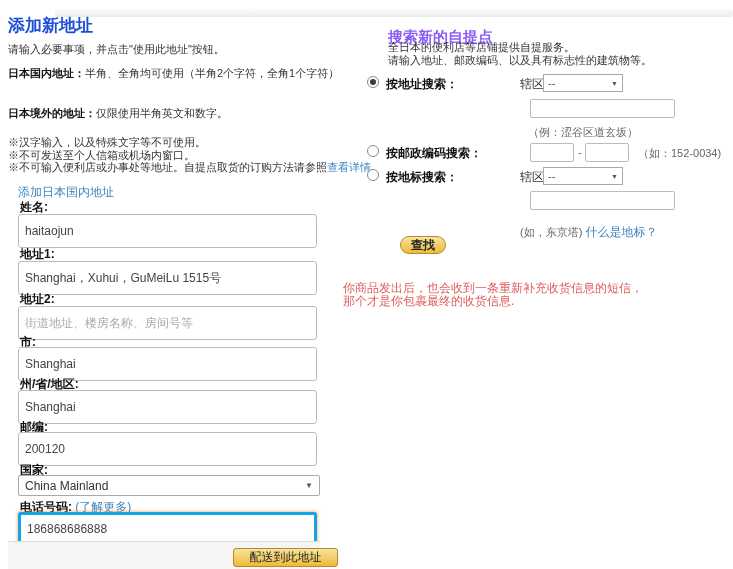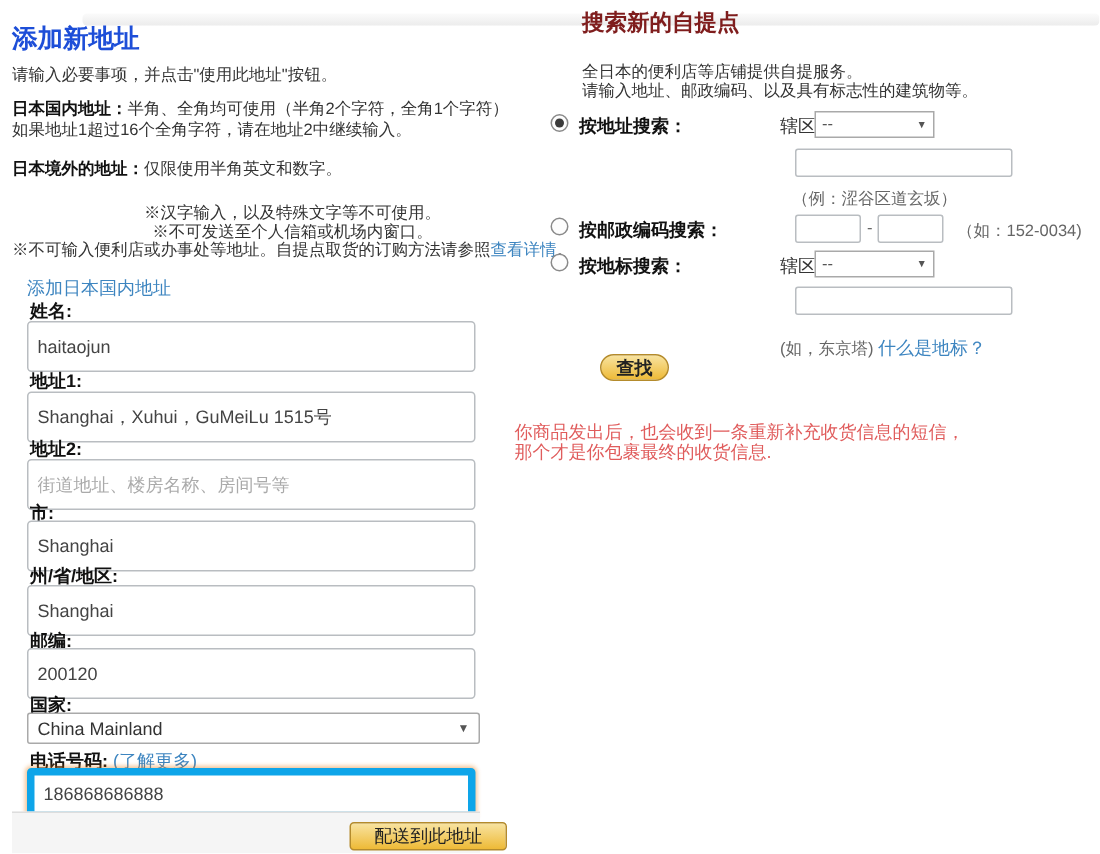--- a/index.html
+++ b/index.html
@@ -8,44 +8,44 @@
   .abs { position:absolute; }
   .top-band { left:55px; top:9px; width:678px; height:8px;
               background:linear-gradient(#fbfbfb,#ececec); border-radius:3px; }
 
   
   .h1 { left:8px; top:14px; font-size:17px; font-weight:bold; color:#1d4ed8;
         font-family:Liberation Sans, sans-serif; }
   .intro { left:8px; top:42px; font-size:11px; color:#333; }
   .para { left:8px; font-size:11px; line-height:14px; color:#333; }
   .para b { color:#111; }
-  .notes { left:8px; top:136px; font-size:11px; line-height:12.5px; color:#333;text-align:center; }
+  .notes { left:8px; top:136px; font-size:11px; line-height:12.5px; color:#333; }
   a.lnk { color:#3d85c0; text-decoration:none; cursor:pointer; }
   .addlink { left:18px; top:184px; font-size:12px; }
   .flabel { left:20px; font-size:12px; font-weight:bold; color:#111; }
   .finput { left:18px; width:299px; height:34px; border:1px solid #b9bdc1; border-radius:3px;
             padding:0 6px; font-size:12px; color:#444; font-family:"Liberation Sans",sans-serif;
             background:#fff; }
   .finput::placeholder { color:#aaa; }
-  .phone-input { border:5px solid #0ea5e9; box-shadow:0 0 3px 1px rgba(228,121,17,0.45); }
+  .phone-input { border:3px solid #0ea5e9; box-shadow:0 0 3px 1px rgba(228,121,17,0.45); }
   .selectbox { left:18px; width:302px; height:21px; border:1px solid #a9a9a9; border-radius:2px;
                background:#fff; display:flex; align-items:center; justify-content:space-between;
                padding:0 6px; font-size:12px; color:#333; cursor:pointer; }
   .selectbox .arrow { font-size:8px; color:#555; }
   .footer-band { left:8px; top:541px; width:312px; height:28px; background:#f5f5f5;
                  border-top:1px solid #ddd; }
   .gold-btn { background:linear-gradient(#f8e3a0,#eeba37); border:1px solid #b48b2c;
               color:#222; cursor:pointer; font-family:"Liberation Sans",sans-serif; }
   .submit-btn { left:233px; top:548px; width:105px; height:19px; border-radius:3px;
                 font-size:12px; line-height:17px; text-align:center; }
   .find-btn { left:400px; top:209px; width:46px; height:18px; border-radius:9px;
               font-size:12px; line-height:15px; text-align:center; font-weight:bold; }
 
   
-  .h2 { left:388px; top:6px; font-size:15px; font-weight:bold; color:#7f1d1d;
+  .h2 { left:388px; top:28px; font-size:15px; font-weight:bold; color:#8b5cf6;
         font-family:"Liberation Serif", serif; }
   .rdesc { left:388px; font-size:11px; color:#333; }
   .radio { width:12px; height:12px; border:1px solid #8a8a8a; border-radius:50%;
            background:#fdfdfd; display:inline-block; cursor:pointer; }
   .radio.sel::after { content:""; display:block; width:6px; height:6px; margin:2px;
                       border-radius:50%; background:#3b3b3b; }
   .rlabel { font-size:12px; font-weight:bold; color:#111; }
   .slabel { font-size:12px; color:#333; }
   .sm-select { width:80px; height:18px; border:1px solid #a9a9a9; background:#fff;
                display:flex; align-items:center; justify-content:space-between; padding:0 4px;
@@ -61,21 +61,20 @@
 </head>
 <body>
 
 <div class="abs top-band"></div>
 
 <div class="abs h1">添加新地址</div>
 <div class="abs intro">请输入必要事项，并点击"使用此地址"按钮。</div>
 
 <div class="abs para" style="top:66px;">
   <b>日本国内地址：</b><span>半角、全角均可使用（半角2个字符，全角1个字符）</span><br>
-  <span>如果地址1超过16个全角字符，请在地址2中继续输入。</span>
 </div>
 
 <div class="abs para" style="top:106px;">
   <b>日本境外的地址：</b><span>仅限使用半角英文和数字。</span>
 </div>
 
 <div class="abs notes">
   <span>※汉字输入，以及特殊文字等不可使用。</span><br>
   <span>※不可发送至个人信箱或机场内窗口。</span><br>
   <span>※不可输入便利店或办事处等地址。自提点取货的订购方法请参照</span><a class="lnk">查看详情</a><span>。</span>

